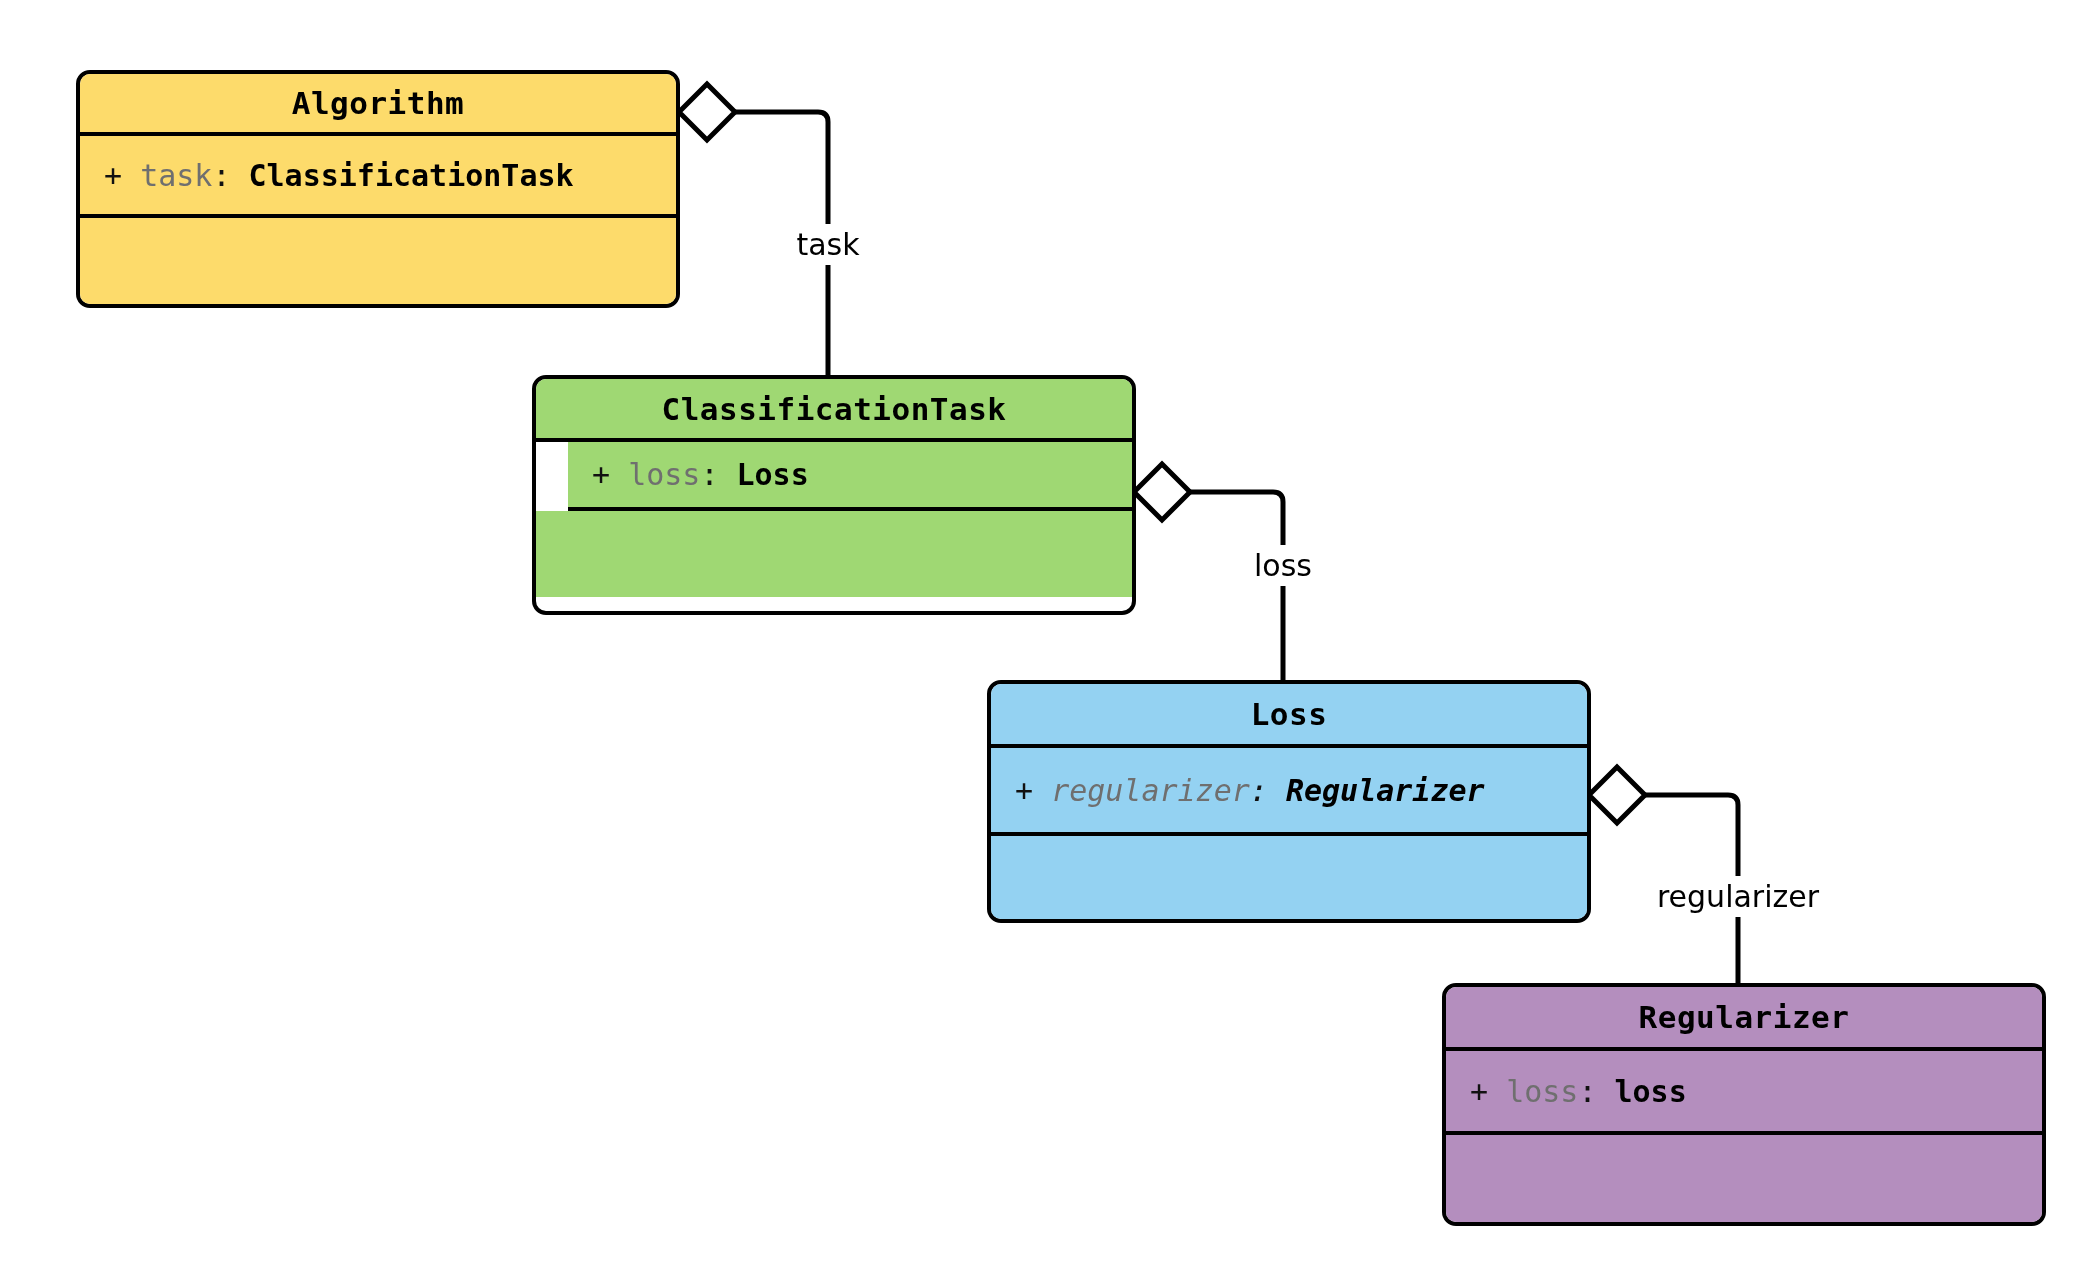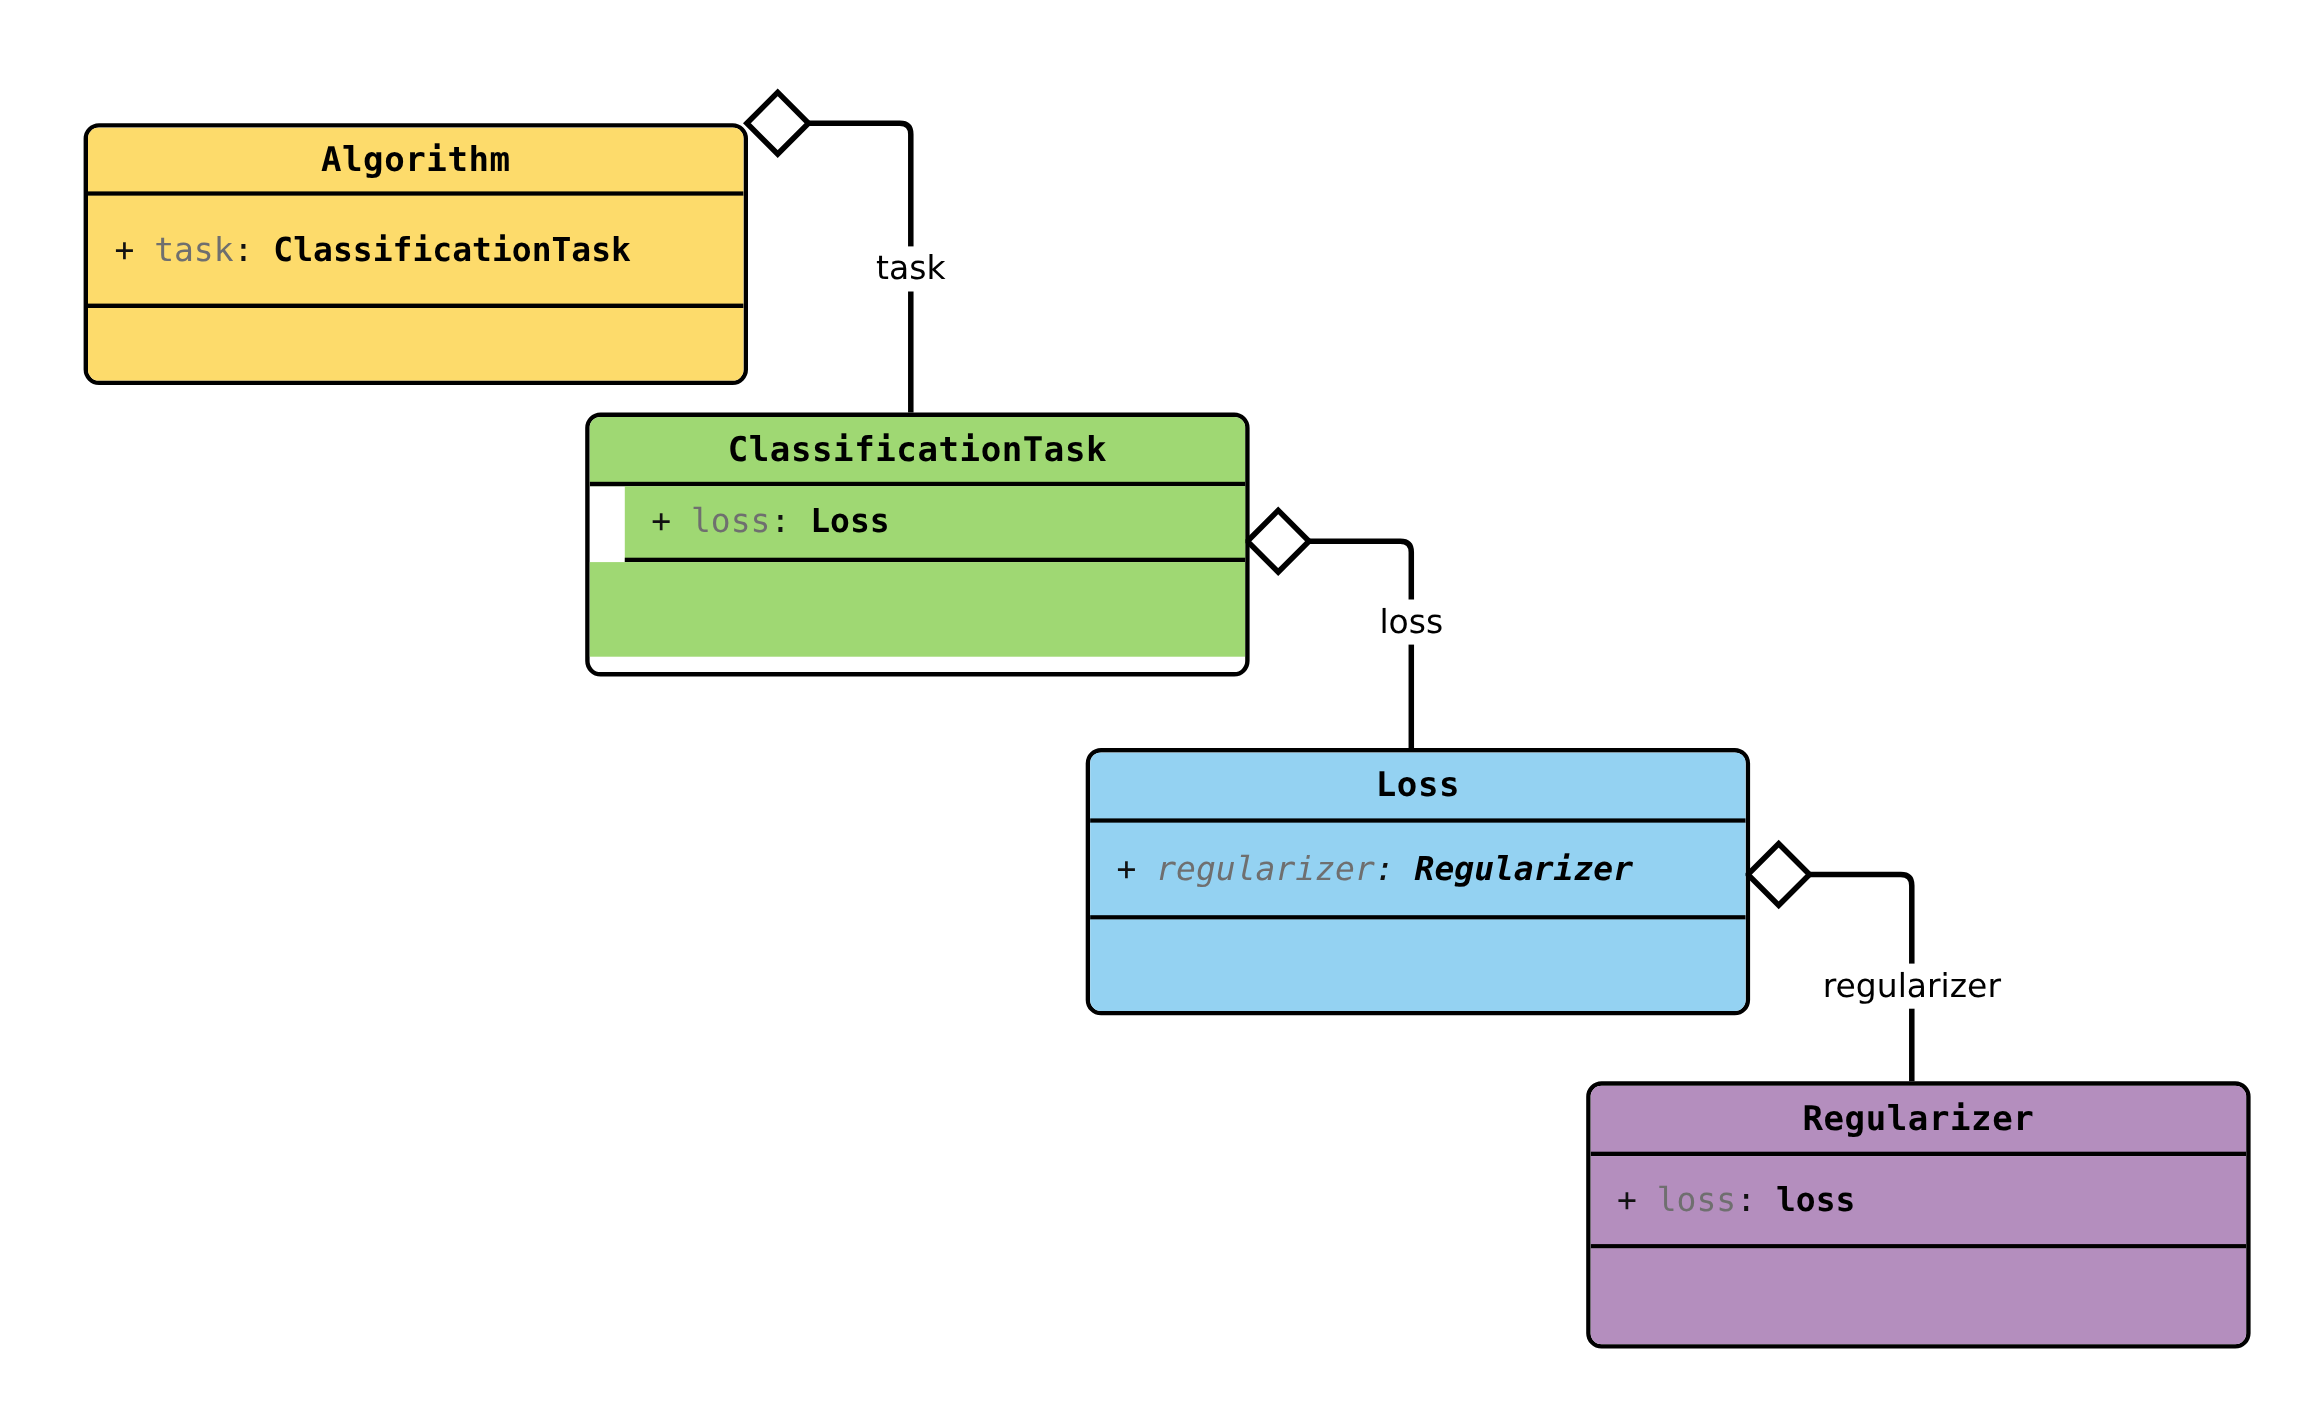--- a/index.html
+++ b/index.html
@@ -120,25 +120,25 @@
       <path d="M 1190 492 L 1273 492 Q 1283 492 1283 502 L 1283 680" fill="none" stroke="#000000" stroke-width="5"></path>
       <polygon points="1134,492 1162,464 1190,492 1162,520" fill="#ffffff" stroke="#000000" stroke-width="5"></polygon>
     </g>
 
     <g>
       <path d="M 1645 795 L 1728 795 Q 1738 795 1738 805 L 1738 983" fill="none" stroke="#000000" stroke-width="5"></path>
       <polygon points="1589,795 1617,767 1645,795 1617,823" fill="#ffffff" stroke="#000000" stroke-width="5"></polygon>
     </g>
   </svg>
 
-  <div class="uml-class fill-yellow" style="left:76px; top:70px; width:604px; height:238px;margin-top:42px;">
+  <div class="uml-class fill-yellow" style="left:76px; top:70px; width:604px; height:238px;">
     <div class="compartment name-compartment" style="height:62px;">
       <span class="class-name">Algorithm</span>
     </div>
-    <div class="compartment attr-compartment" style="height:102px;">
+    <div class="compartment attr-compartment" style="height:82px;">
       <span class="attr-line"><span class="attr-vis">+</span><span class="attr-vis">&nbsp;</span><span class="attr-name">task</span><span class="attr-colon">:</span><span class="attr-colon">&nbsp;</span><span class="attr-type">ClassificationTask</span></span>
     </div>
     <div class="compartment ops-compartment" style="height:86px;"></div>
   </div>
 
   <div class="uml-class fill-green" style="left:532px; top:375px; width:604px; height:240px;">
     <div class="compartment name-compartment" style="height:63px;">
       <span class="class-name">ClassificationTask</span>
     </div>
     <div class="compartment attr-compartment" style="height:69px;margin-left:32px;">

